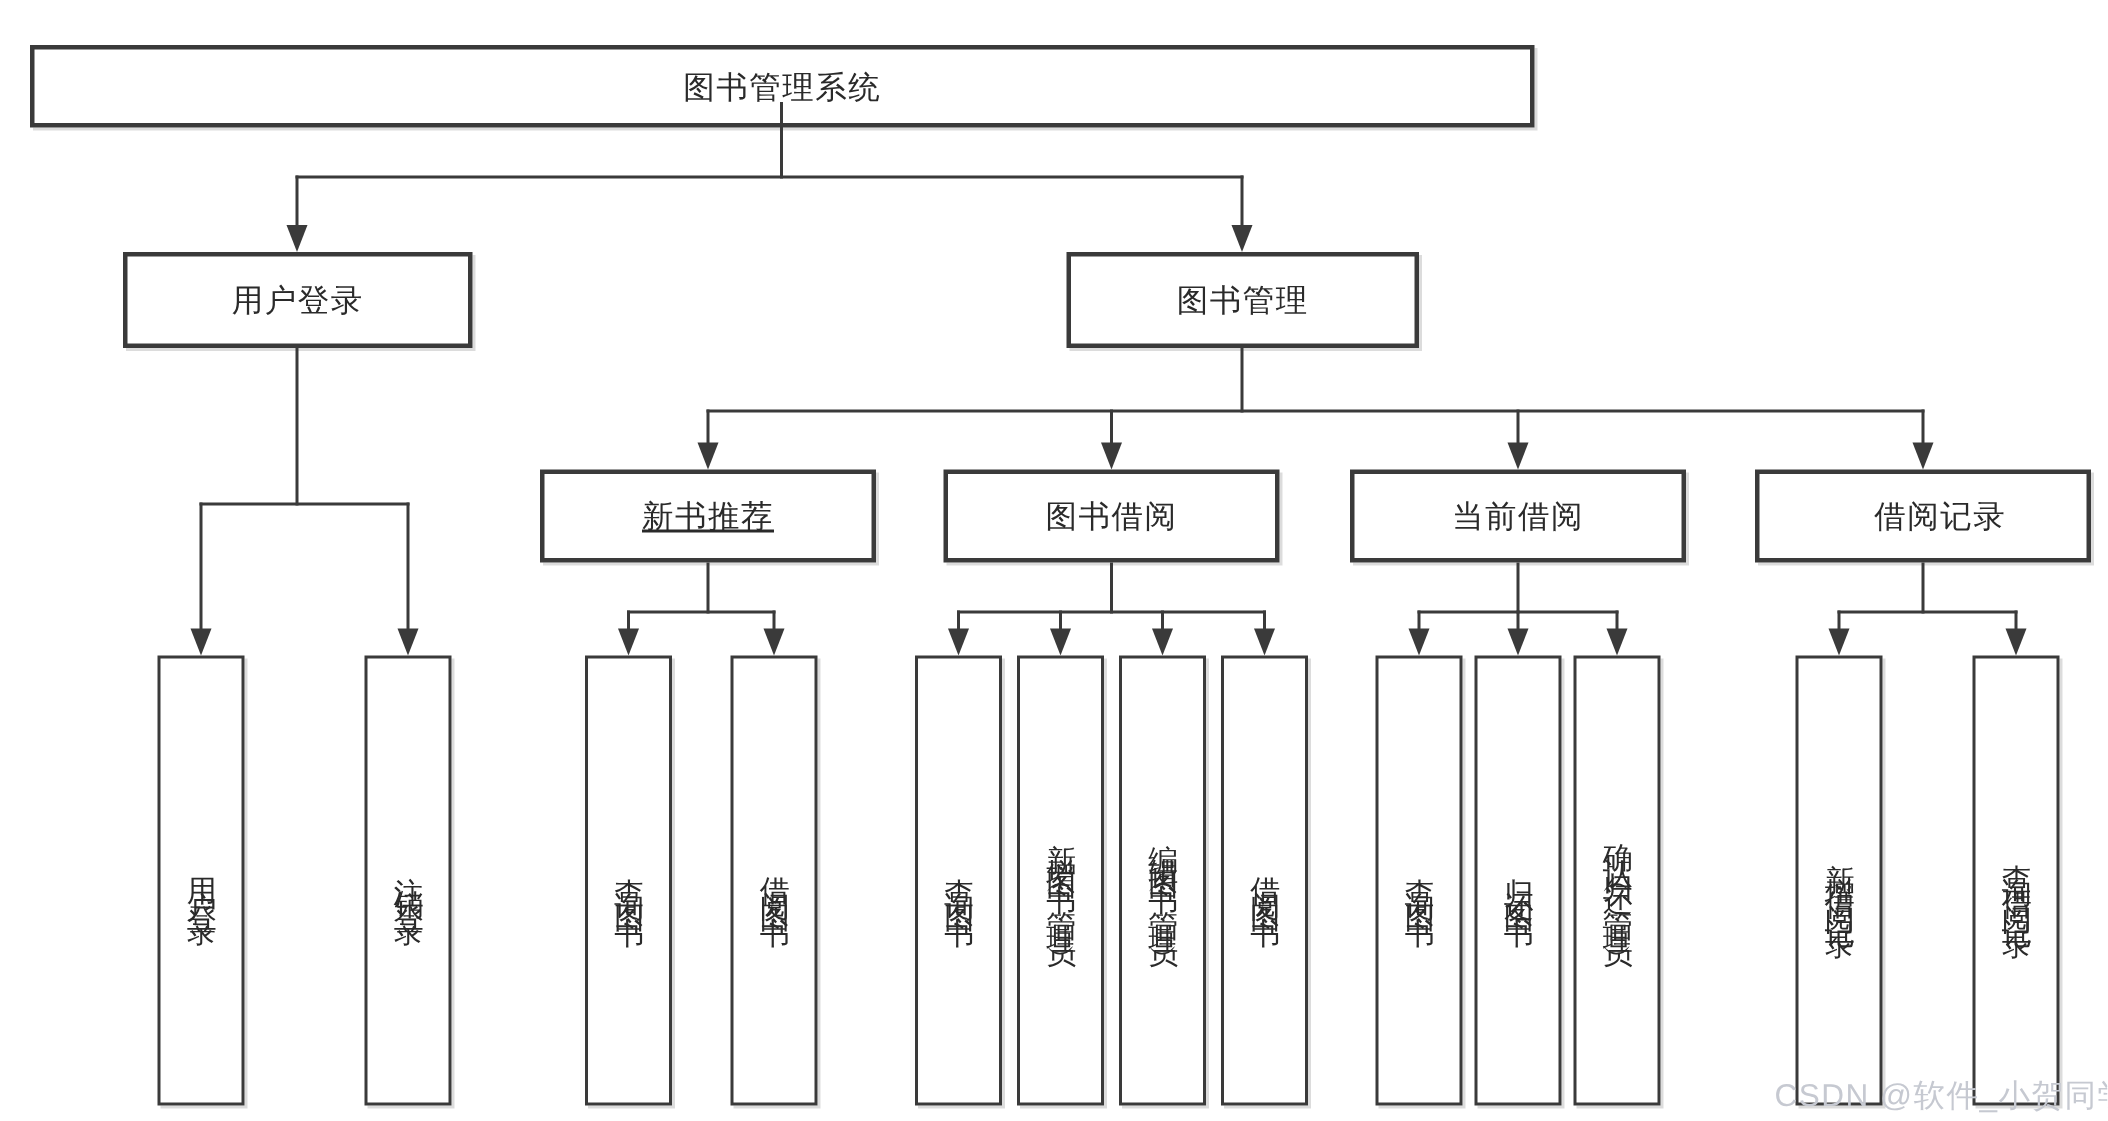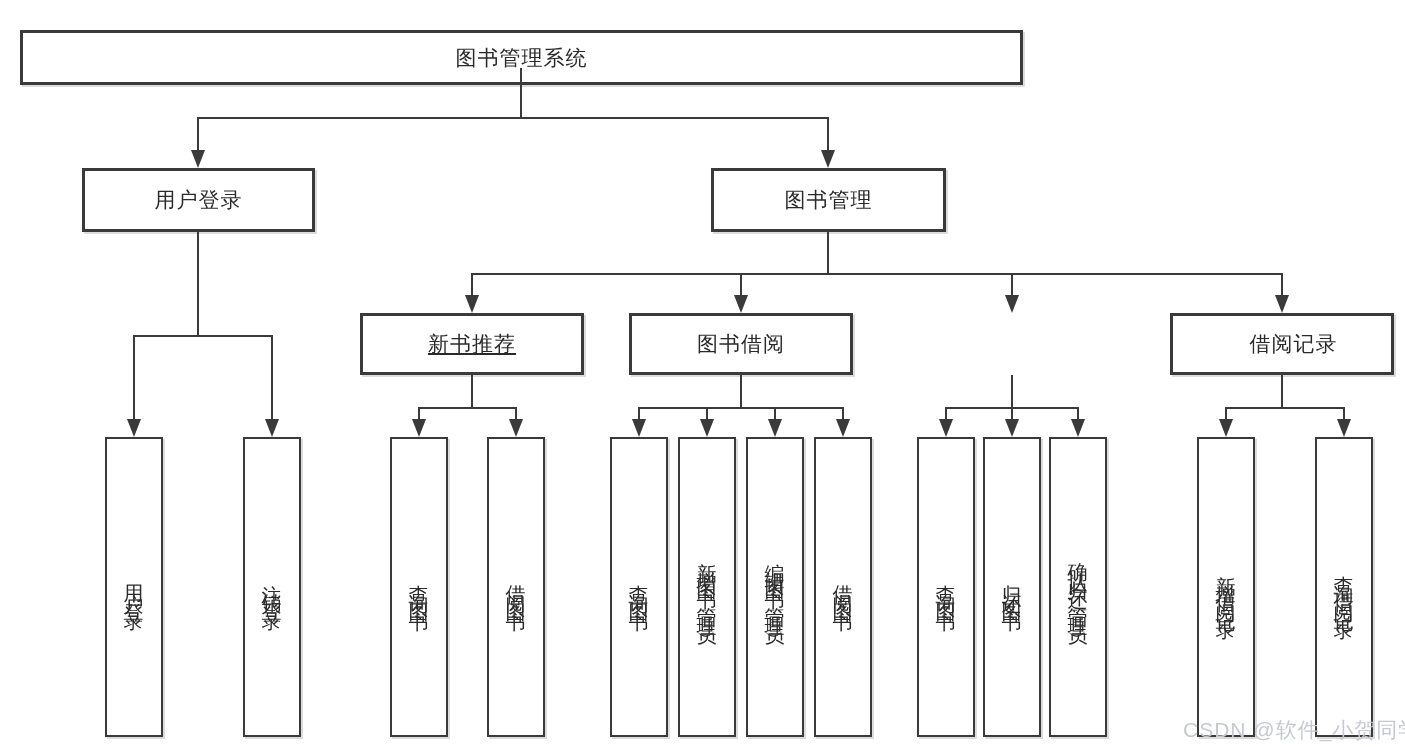--- a/index.html
+++ b/index.html
@@ -53,20 +53,23 @@
   </div>
   <div class="bx" style="left:711px;top:168px;width:235px;height:64px;">
     <span>图书管理</span>
   </div>
 
   <div class="bx" style="left:360px;top:313px;width:224px;height:62px;text-decoration:underline;">
     <span>新书推荐</span>
   </div>
   <div class="bx" style="left:629px;top:313px;width:224px;height:62px;font-family:Liberation Serif, serif;">
     <span>图书借阅</span>
+  </div>
+  <div class="bx" style="left:900px;top:313px;width:224px;height:62px;">
+    <span>当前借阅</span>
   </div>
   <div class="bx" style="left:1170px;top:313px;width:224px;height:62px;padding-left:23px;">
     <span>借阅记录</span>
   </div>
 
   <div class="bx leaf" style="left:105px;top:437px;width:58px;height:300px;">
     <span class="vt">用户登录</span>
   </div>
   <div class="bx leaf" style="left:243px;top:437px;width:58px;height:300px;">
     <span class="vt">注销登录</span>

